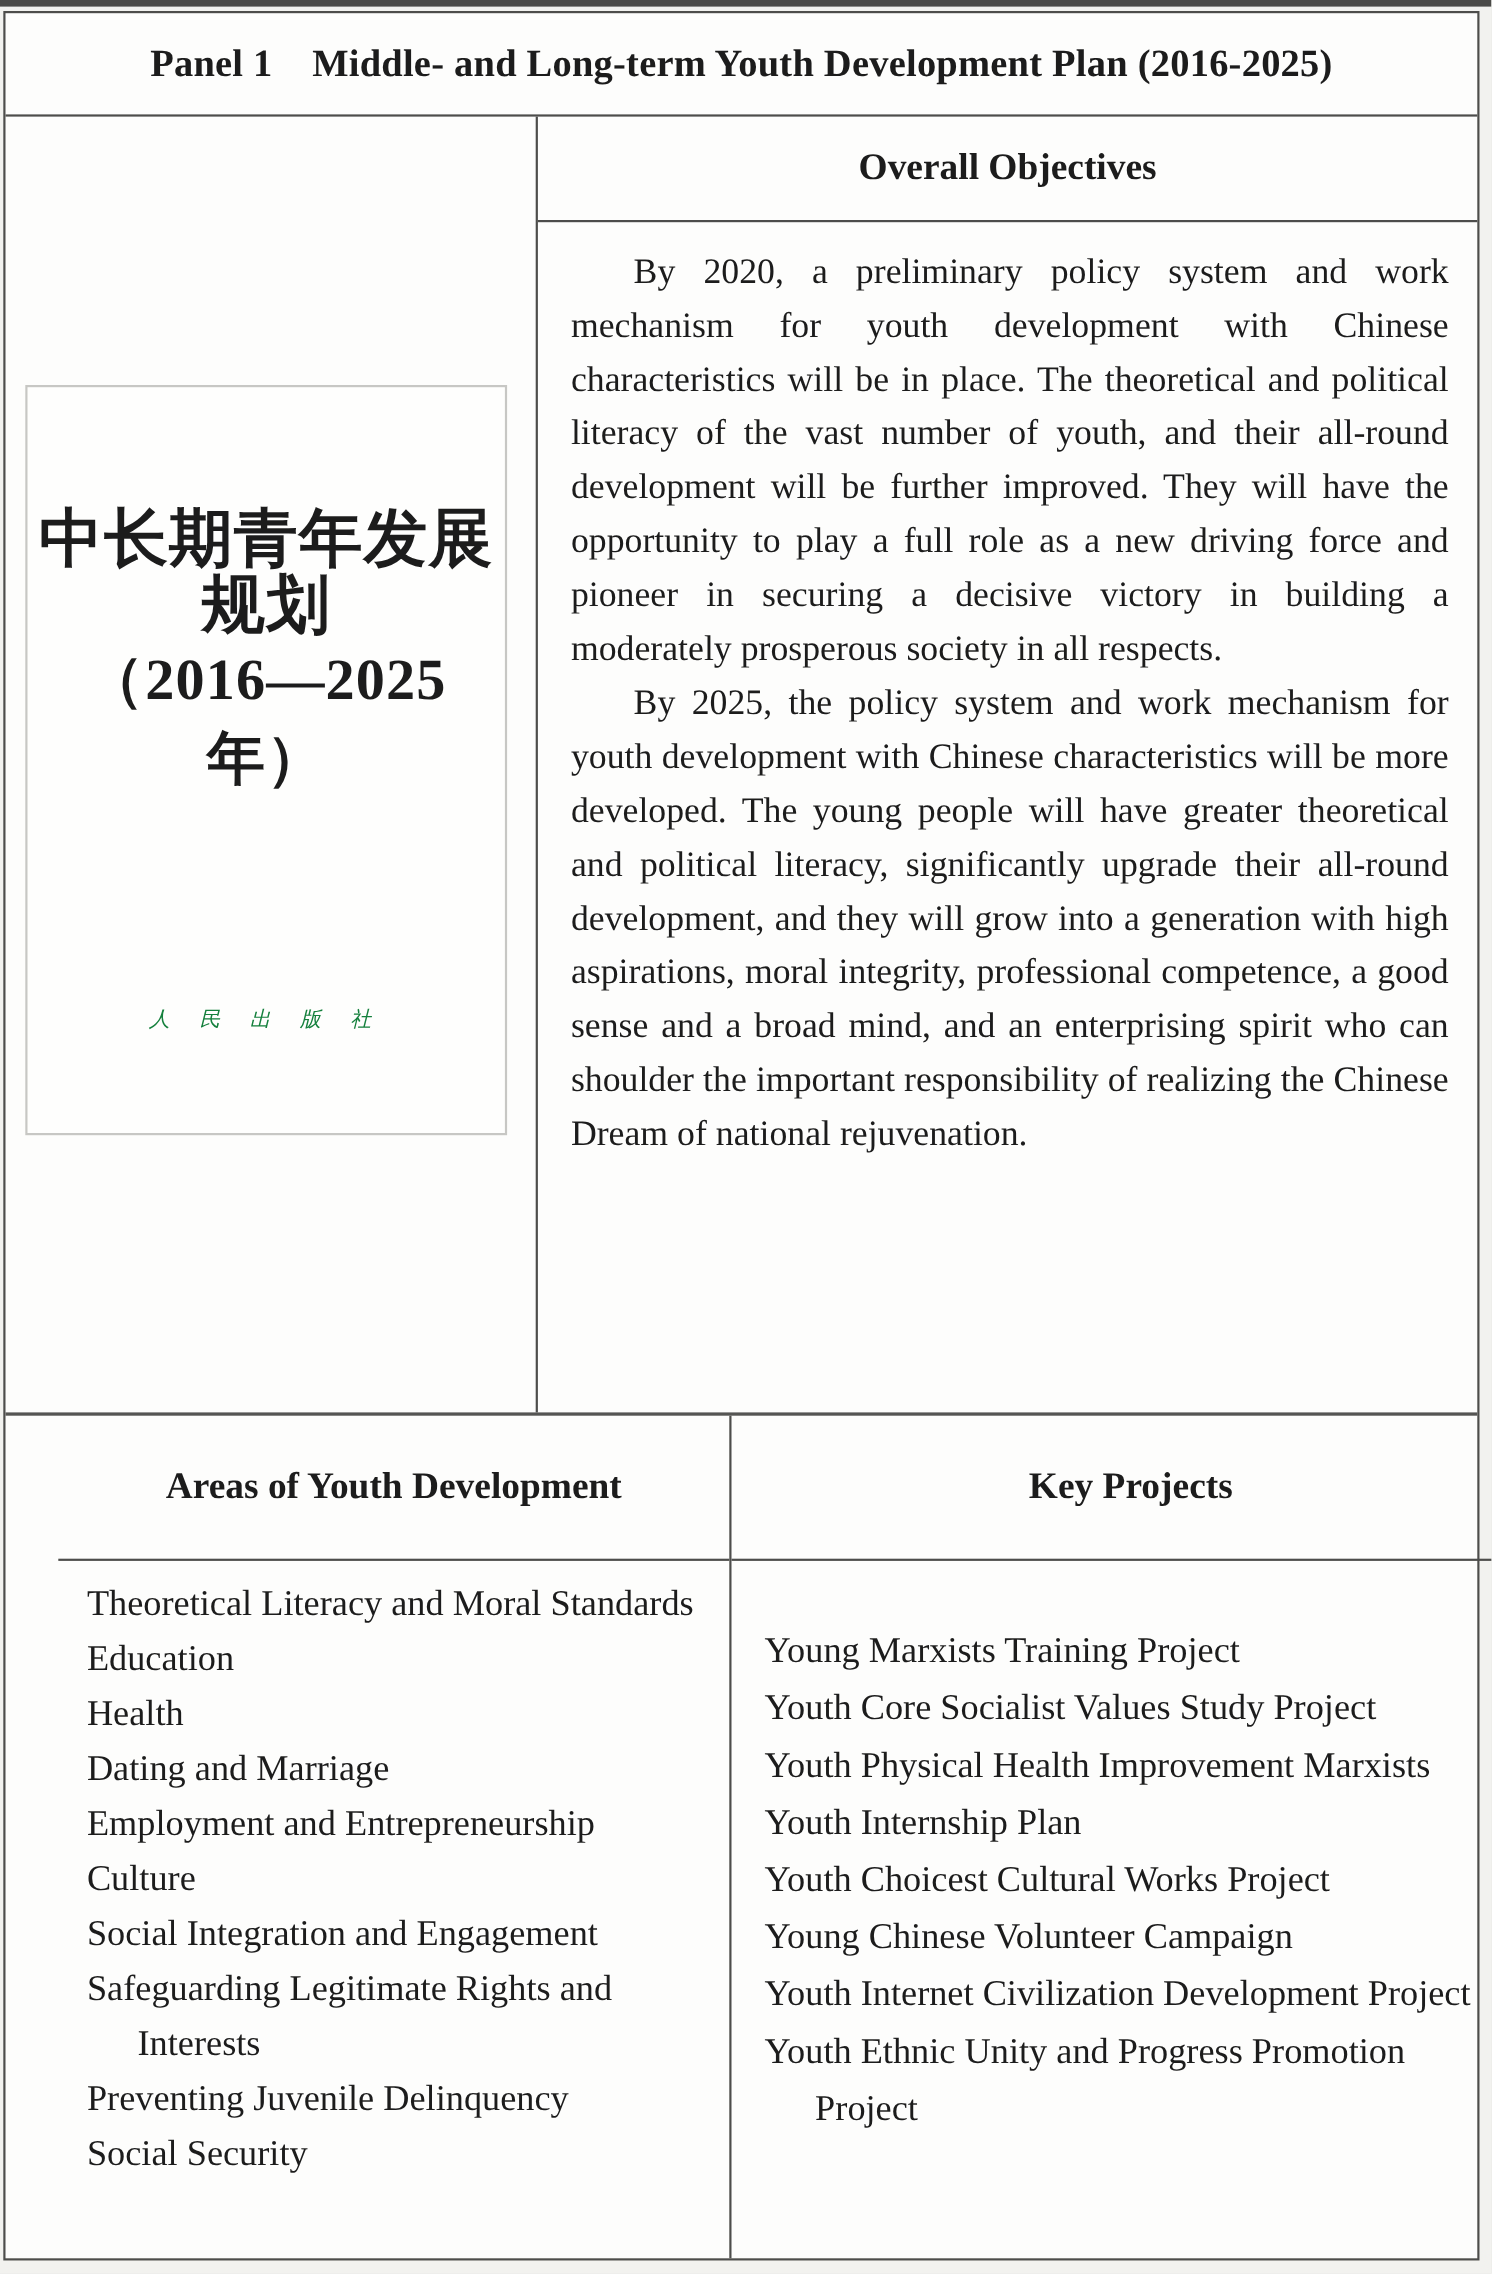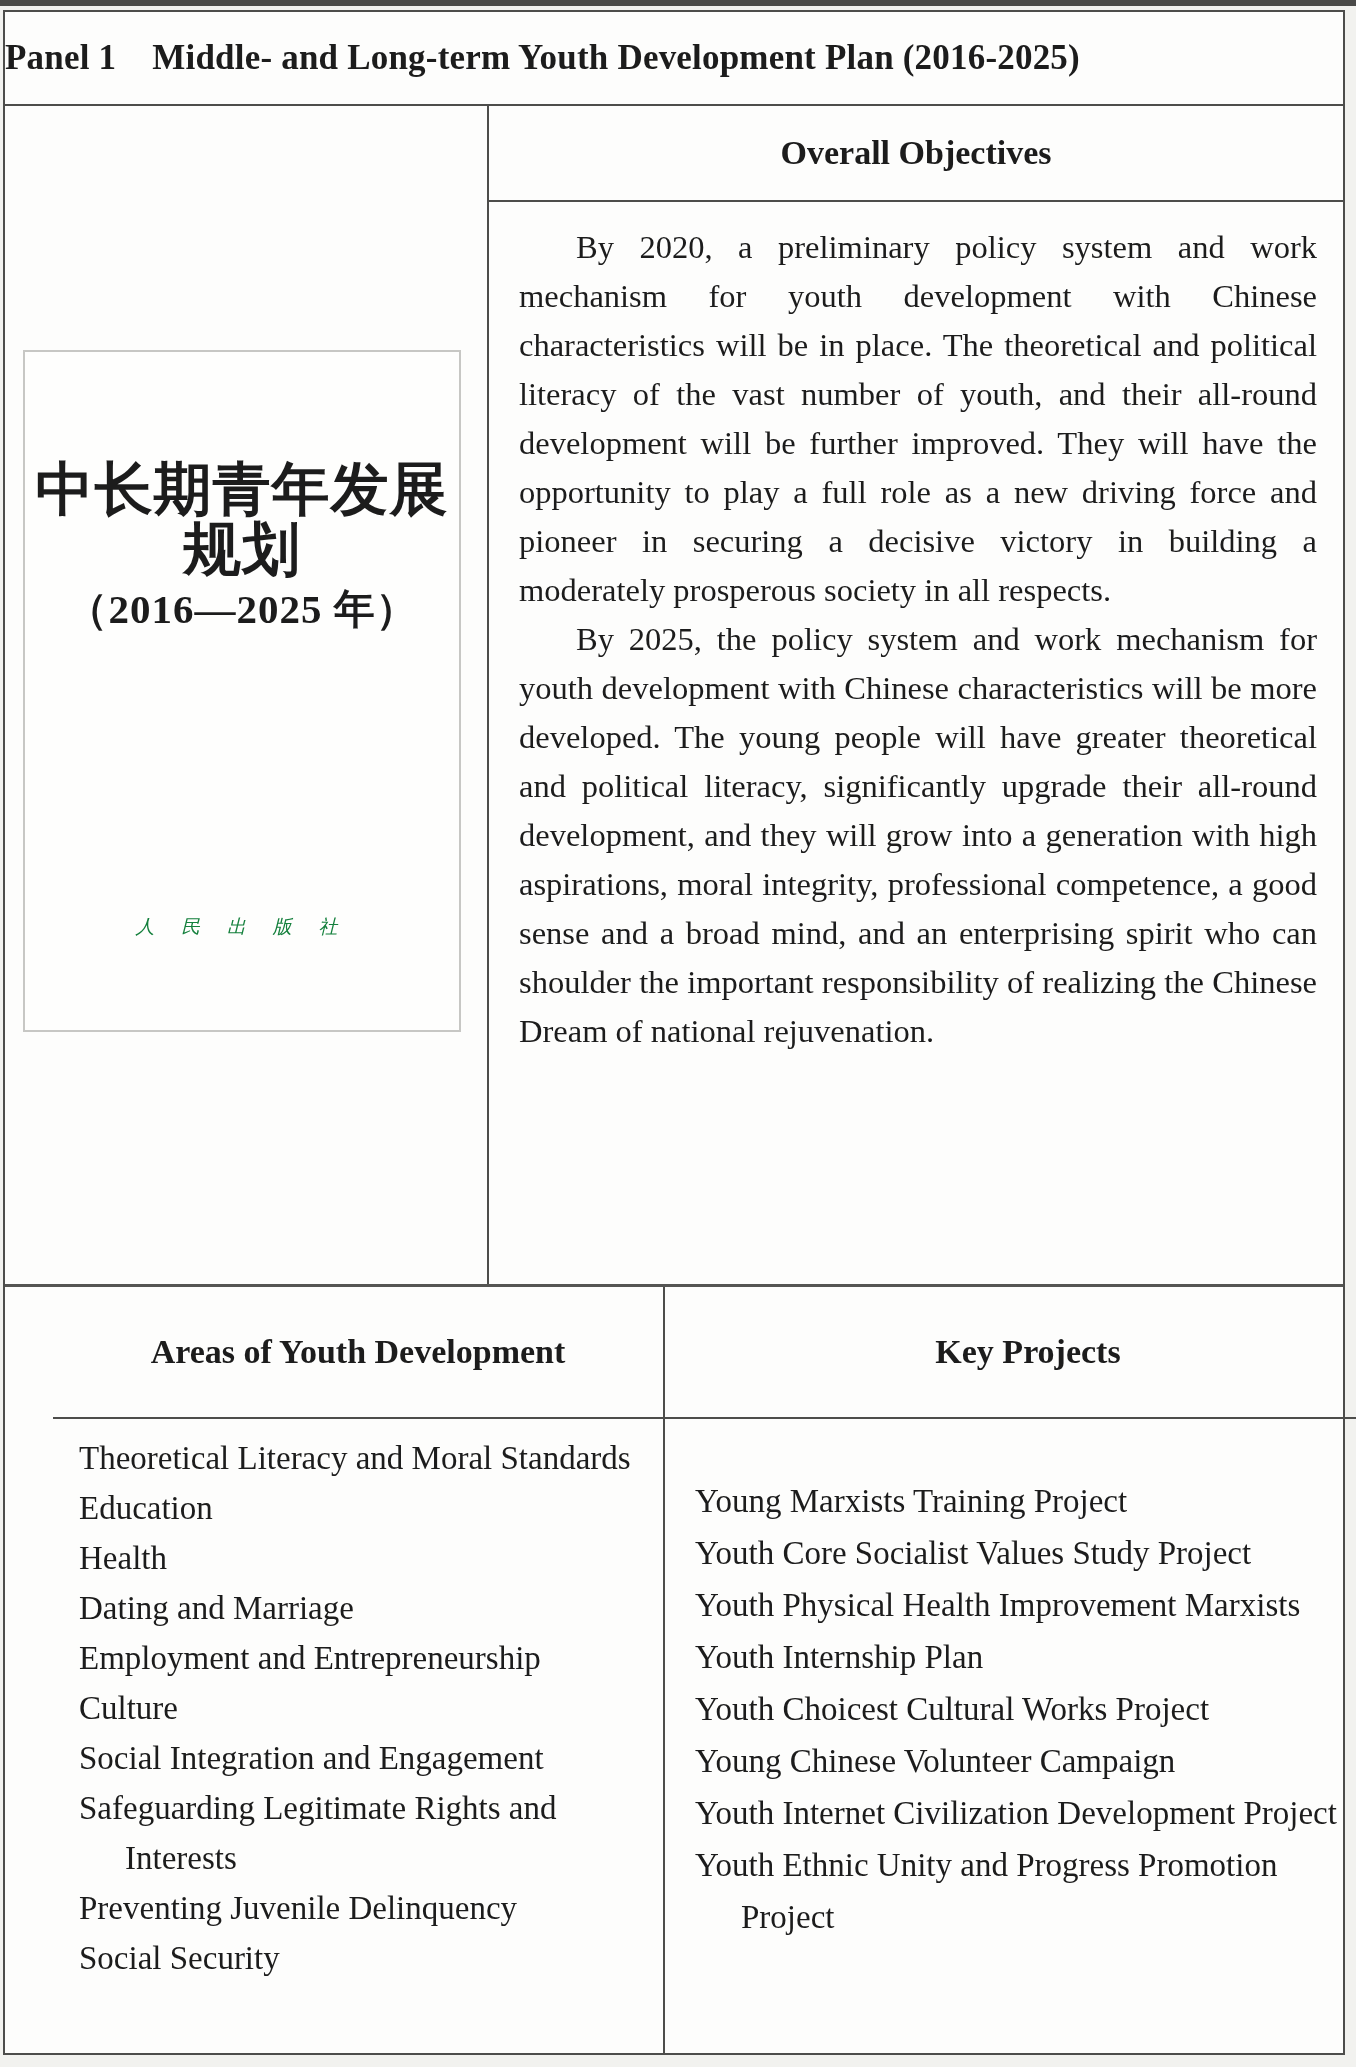--- a/index.html
+++ b/index.html
@@ -30,20 +30,21 @@
     border: 2px solid #4d4d4b;
   }
   
   .title-row {
     position: absolute;
     left: 0; top: 0;
     width: 100%; height: 92px;
     border-bottom: 2px solid #4d4d4b;
     display: flex;
     align-items: center;
+    justify-content: center;
     font-weight: bold;
     font-size: 35px;
     letter-spacing: 0.2px;
   }
   .title-row .title-label { margin-right: 36px; }
   
   .upper-row {
     position: absolute;
     left: 0; top: 94px;
     width: 100%; height: 1178px;
@@ -68,21 +69,21 @@
     margin-top: 108px;
     text-align: center;
     font-weight: bold;
     font-size: 58px;
     letter-spacing: 1px;
     line-height: 60px;
   }
   .book-cover-subtitle {
     text-align: center;
     font-weight: bold;
-    font-size: 41px;
+    font-size: 53px;
     letter-spacing: 1px;
     margin-top: 2px;
   }
   .book-cover-publisher {
     position: absolute;
     left: 0; bottom: 90px;
     width: 100%;
     text-align: center;
     font-size: 19px;
     color: #15803d;

